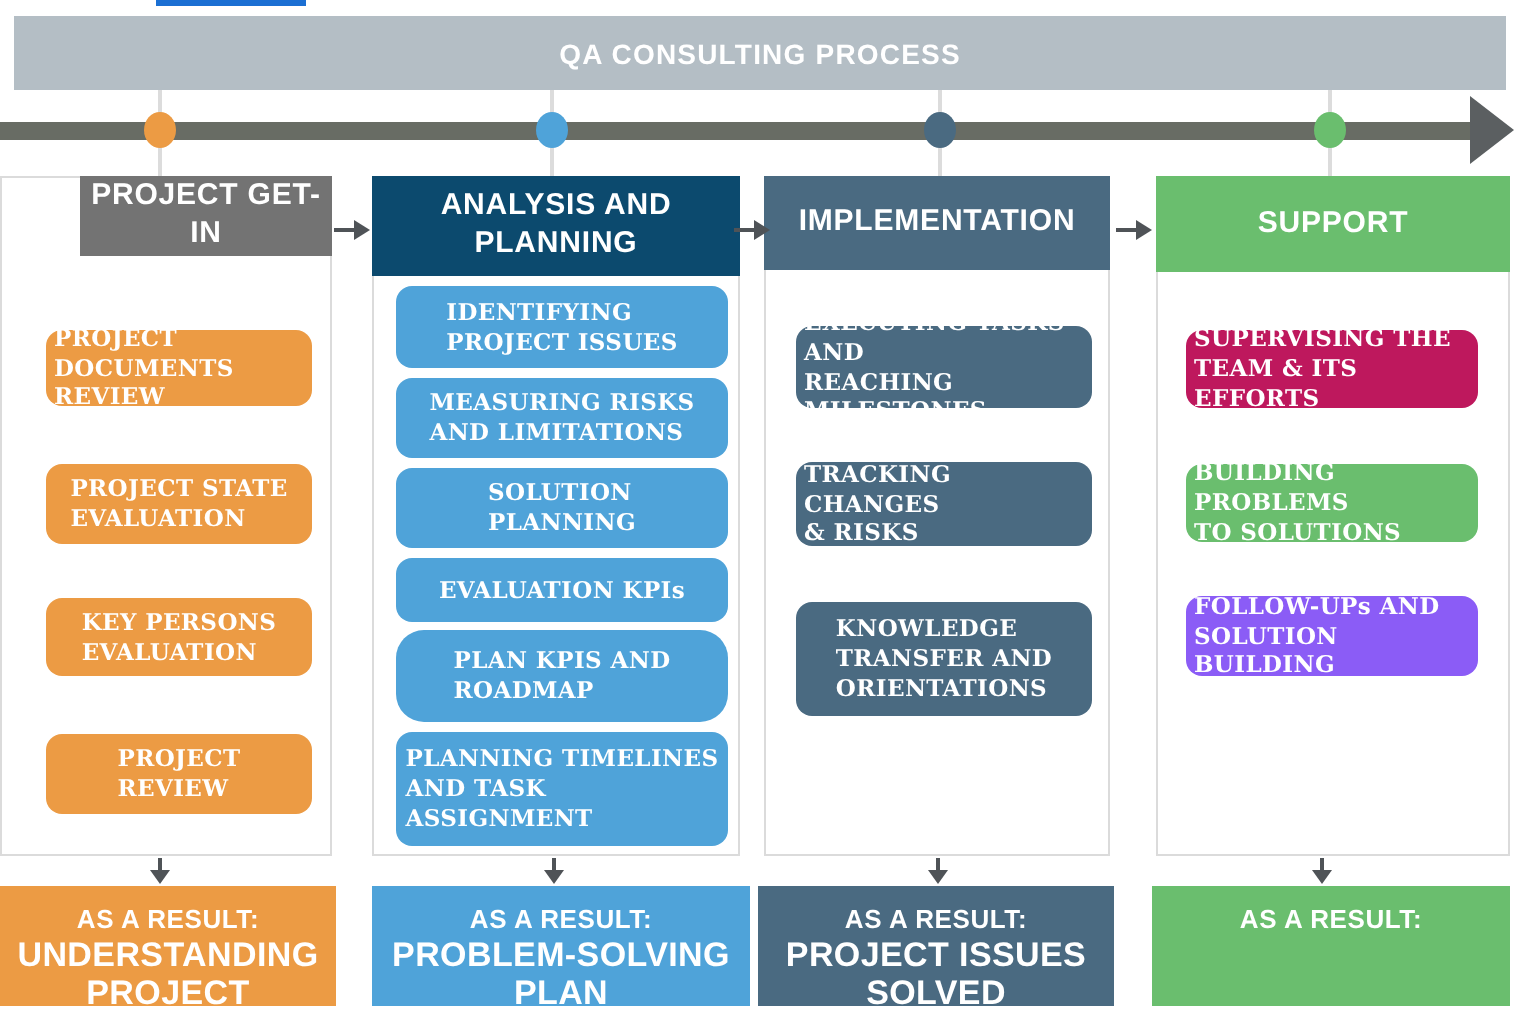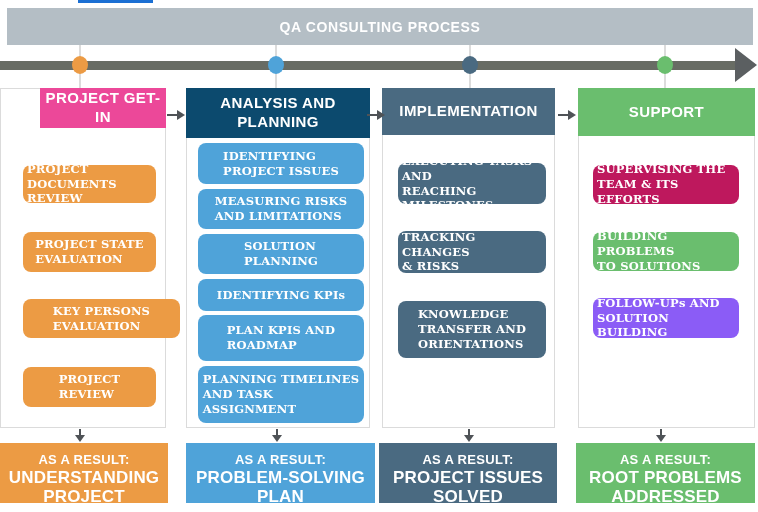--- a/index.html
+++ b/index.html
@@ -85,32 +85,32 @@
 
   <div class="tl-line" style="background-color: rgb(104, 108, 100);"></div>
   <div class="tl-head"></div>
 
   <div class="dot" style="left: 72px; background-color: rgb(236, 155, 68);"></div>
   <div class="dot" style="left: 268px; background-color: rgb(79, 163, 217);"></div>
   <div class="dot" style="left: 462px; background-color: rgb(74, 106, 129);"></div>
   <div class="dot" style="left: 657px; background-color: rgb(106, 190, 110);"></div>
 
   <div class="panel" style="left:0;width:166px">
-    <div class="col-header" style="height: 40px; background-color: #ec4899; margin-left: 40px;">
+    <div class="col-header" style="height: 40px; background-color: #737373; margin-left: 40px;">
       <span>PROJECT GET-IN</span>
     </div>
     <div class="item" style="left: 22px; width: 133px; top: 76px; height: 38px; background-color: rgb(236, 155, 68);">
       <span>PROJECT
 DOCUMENTS REVIEW</span>
     </div>
     <div class="item" style="left: 22px; width: 133px; top: 143px; height: 40px; background-color: rgb(236, 155, 68);">
       <span>PROJECT STATE
 EVALUATION</span>
     </div>
-    <div class="item" style="left: 22px; width: 157px; top: 210px; height: 39px; background-color: rgb(236, 155, 68);">
+    <div class="item" style="left: 22px; width: 133px; top: 210px; height: 39px; background-color: rgb(236, 155, 68);">
       <span>KEY PERSONS
 EVALUATION</span>
     </div>
     <div class="item" style="left: 22px; width: 133px; top: 278px; height: 40px; background-color: rgb(236, 155, 68);">
       <span>PROJECT
 REVIEW</span>
     </div>
   </div>
 
   <div class="panel" style="left:186px;width:184px">
@@ -124,23 +124,23 @@
     </div>
     <div class="item" style="left: 11px; width: 166px; top: 100px; height: 40px; background-color: rgb(79, 163, 217);">
       <span>MEASURING RISKS
 AND LIMITATIONS</span>
     </div>
     <div class="item" style="left: 11px; width: 166px; top: 145px; height: 40px; background-color: rgb(79, 163, 217);">
       <span>SOLUTION
 PLANNING</span>
     </div>
     <div class="item" style="left: 11px; width: 166px; top: 190px; height: 32px; background-color: rgb(79, 163, 217);">
-      <span>IDENTIFYING KPIs</span>
-    </div>
-    <div class="item" style="left: 11px; width: 166px; top: 226px; height: 46px; background-color: rgb(79, 163, 217);">
+      <span>EVALUATION KPIs</span>
+    </div>
+    <div class="item" style="left: 11px; width: 166px; top: 226px; height: 46px; background-color: rgb(79, 163, 217); border-radius: 14px;">
       <span>PLAN KPIS AND
 ROADMAP</span>
     </div>
     <div class="item" style="left: 11px; width: 166px; top: 277px; height: 57px; background-color: rgb(79, 163, 217);">
       <span>PLANNING TIMELINES
 AND TASK
 ASSIGNMENT</span>
     </div>
   </div>
 
@@ -218,16 +218,15 @@
   <div class="result" style="left: 186px; width: 189px; background-color: rgb(79, 163, 217);">
     <div class="result-prefix">AS A RESULT:</div>
     <div class="result-label">PROBLEM-SOLVING PLAN</div>
   </div>
   <div class="result" style="left: 379px; width: 178px; background-color: rgb(74, 106, 129);">
     <div class="result-prefix">AS A RESULT:</div>
     <div class="result-label">PROJECT ISSUES SOLVED</div>
   </div>
   <div class="result" style="left: 576px; width: 179px; background-color: rgb(106, 190, 110);">
     <div class="result-prefix">AS A RESULT:</div>
-    <div class="result-label">ROOT PROBLEMS ADDRESSED</div>
   </div>
 
 </div>
 
 </body></html>

